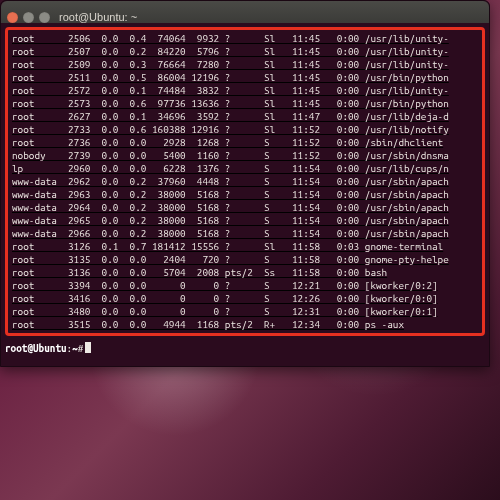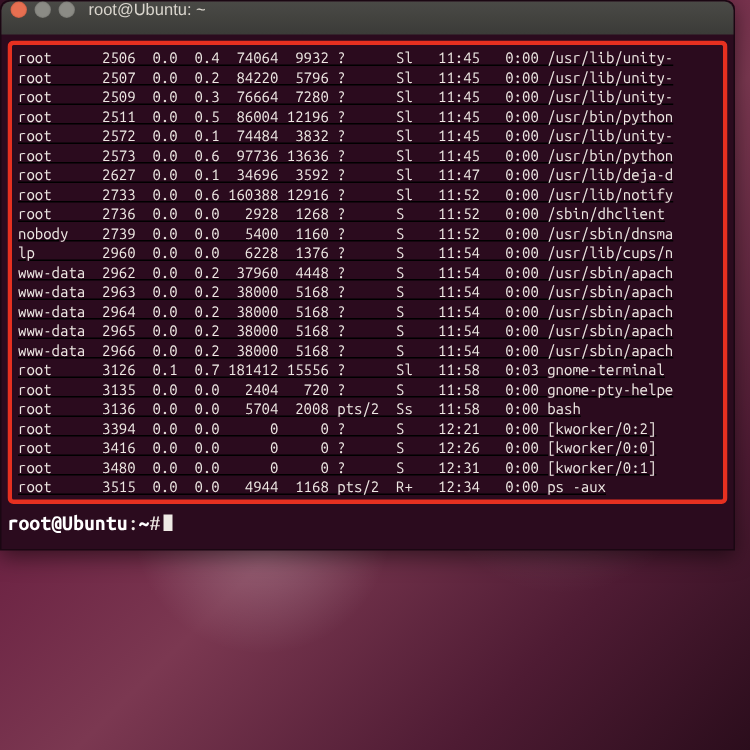--- a/index.html
+++ b/index.html
@@ -13,21 +13,21 @@
   .term{
     position:absolute;left:0;top:0;width:488px;height:365px;
     background:#2b0b1e;
     border:1px solid #1a0712;
     border-radius:6px 6px 0 0;
     box-shadow:0 4px 14px rgba(0,0,0,0.5);
   }
   .titlebar{
     height:22px;background:linear-gradient(#4a4a46,#3b3b38);
     border-radius:6px 6px 0 0;
-    display:flex;align-items:flex-start;
+    display:flex;align-items:flex-end;
     color:#d9d5cd;font-size:11px;
     padding:0 6px;
   }
   .win-btn{width:11px;height:11px;border-radius:50%;margin-right:5px;display:inline-block;box-shadow:inset 0 0 1px rgba(0,0,0,0.4)}
   .win-close{background:#e76f51}
   .win-min{background:#8b8b85}
   .win-max{background:#8b8b85}
   .title-text{margin-left:4px}
   .term-body{
     position:absolute;left:4px;right:4px;top:26px;bottom:4px;
@@ -38,21 +38,21 @@
     padding:2px 2px 2px 4px;
     text-decoration:underline;
   }
   pre.ps{
     margin:0;font-family:"Ubuntu Mono","DejaVu Sans Mono",monospace;
     font-size:10px;line-height:13px;color:#eee9e4;white-space:pre;
   }
   .prompt-line{
     margin-top:6px;
     font-family:"Ubuntu Mono","DejaVu Sans Mono",monospace;
-    font-size:13px;color:#eee9e4;
+    font-size:10px;color:#eee9e4;
   }
   .prompt-line .u{color:#ffffff;font-weight:bold}
   .prompt-line .cursor{
     display:inline-block;width:6px;height:11px;background:#eee9e4;vertical-align:-1px;margin-left:2px
   }
 </style>
 </head>
 <body>
 
 <div class="term">

